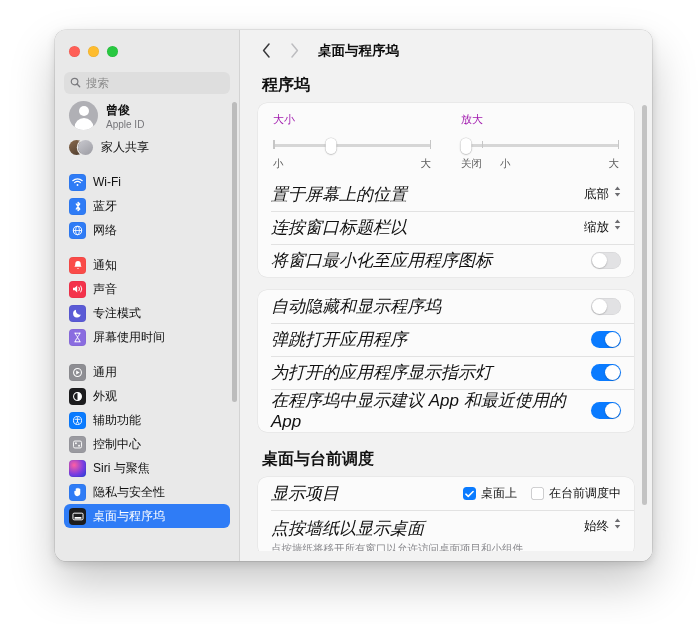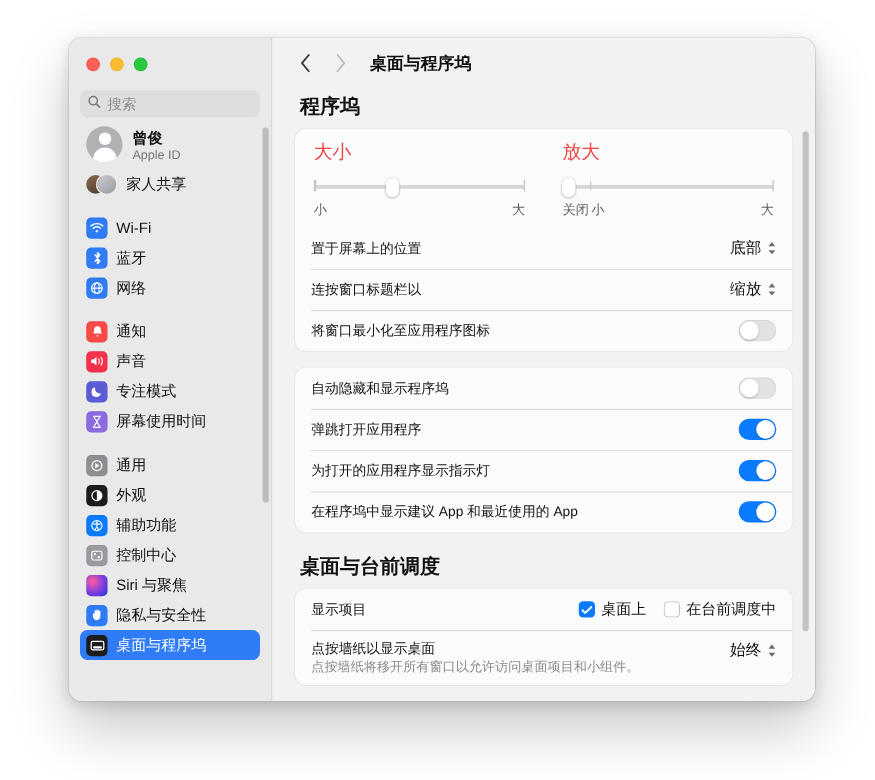--- a/index.html
+++ b/index.html
@@ -15,21 +15,21 @@
     width: 597px; height: 531px;
     border-radius: 11px;
     overflow: hidden;
     display: flex;
     box-shadow: 0 22px 46px rgba(0,0,0,0.22), 0 3px 10px rgba(0,0,0,0.13), 0 0 0 0.5px rgba(0,0,0,0.16);
     background: #f2f2f2;
   }
 
   
   .sidebar {
-    width: 163px;
+    width: 185px;
     background: #e9e9e9;
     position: relative;
     flex-shrink: 0;
     border-right: 0.5px solid #d3d3d3;
   }
   .traffic {
     display: flex;
     gap: 8px;
     padding: 16px 0 0 14px;
     height: 38px;
@@ -157,21 +157,21 @@
     border-radius: 9px;
     box-shadow: 0 0 0 0.5px rgba(0,0,0,0.07);
     margin-bottom: 13px;
     overflow: hidden;
   }
 
   
   .sliders { display: flex; padding: 9px 0 7px 0; }
   .slider-col { flex: 1; padding: 0 15px; }
   .slider-col + .slider-col { border-left: 0px; }
-  .sl-title { font-size: 15px; color: #ef4444; margin-bottom: 11px; }
+  .sl-title { font-size: 11px; color: #a21caf; margin-bottom: 11px; }
   .track-wrap { position: relative; height: 14px; }
   .track {
     position: absolute; left: 0; right: 0; top: 5.5px;
     height: 3.5px; background: #d6d6d6; border-radius: 2px;
   }
   .cap {
     position: absolute; top: 2px; width: 1.5px; height: 9px; background: #c6c6c6;
   }
   .cap.l { left: 0; } .cap.r { right: 0; }
   .tick {
@@ -181,40 +181,40 @@
     position: absolute; top: -0.5px;
     width: 11px; height: 16px; border-radius: 6px;
     background: #ffffff;
     box-shadow: 0 0.5px 1.5px rgba(0,0,0,0.30), 0 0 0 0.5px rgba(0,0,0,0.10);
     transform: translateX(-50%);
   }
   .sl-labels {
     display: flex; justify-content: space-between;
     margin-top: 5px; font-size: 10.5px; color: #5c5c5c;
   }
-  .sl-labels .left-grp { display: flex; gap: 2px; }
+  .sl-labels .left-grp { display: flex; gap: 18px; }
 
   
   .srow {
     display: flex; align-items: center;
     min-height: 33px;
     padding: 0 13px;
     position: relative;
   }
   .srow + .srow::before {
     content:''; position: absolute; left: 13px; right: 0; top: 0;
     height: 0.5px; background: #e2e2e2;
   }
-  .srow .name { font-size: 11px; color: #111; flex: 1; }
+  .srow .name { font-size: 17px; color: #111; flex: 1; font-style: italic; }
   .srow.tall { min-height: 44px; align-items: flex-start; padding-top: 7px; }
   .srow .stack { flex:1; }
   .srow .sub { font-size: 10.5px; color: #8a8a8e; margin-top: 2px; line-height: 1.3; }
 
   .popup {
-    display: flex; align-items: center; gap: 5px;
+    display: flex; gap: 5px;
     font-size: 12.5px; color: #111;
   }
   .chev { display:flex; flex-direction: column; gap: 1.5px; color:#6c6c70; }
 
   .toggle {
     width: 30px; height: 17.5px; border-radius: 10px;
     background: #e2e2e4;
     box-shadow: inset 0 0 0 0.5px rgba(0,0,0,0.08);
     position: relative; flex-shrink: 0;
   }

